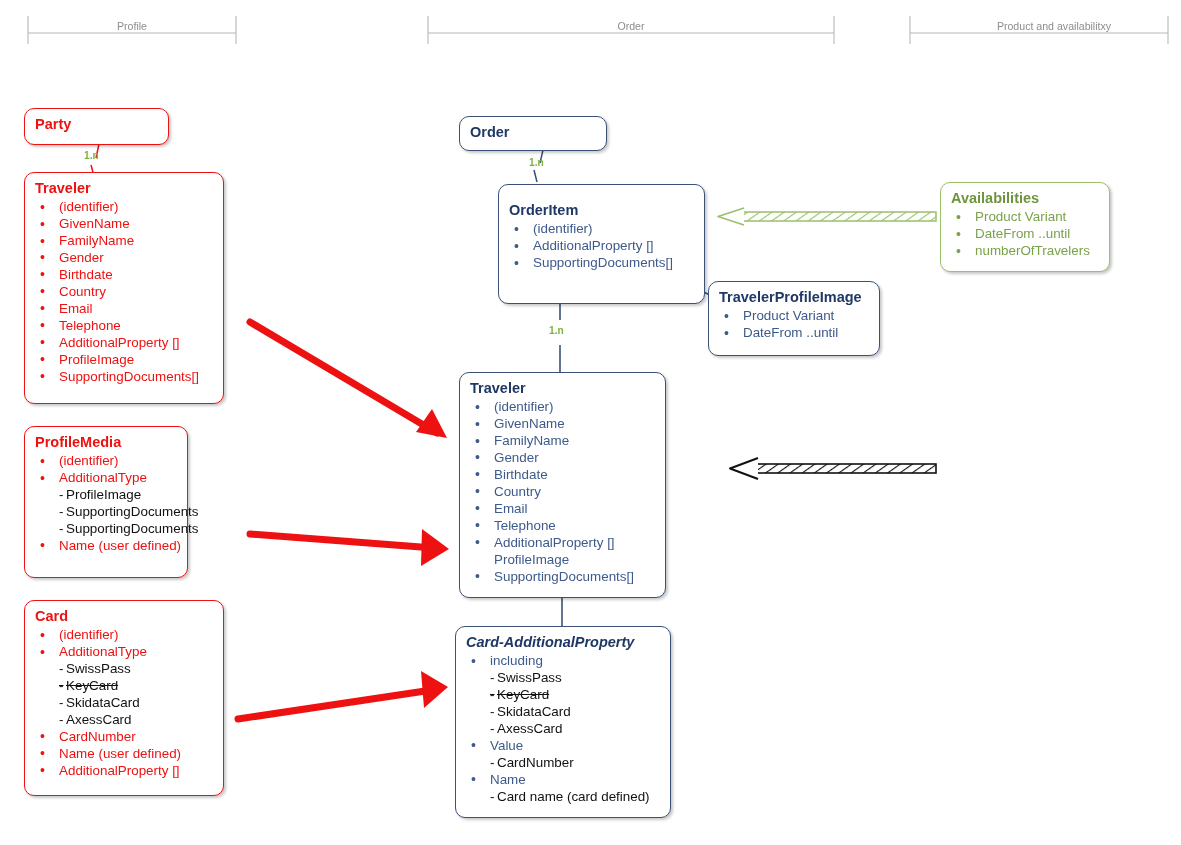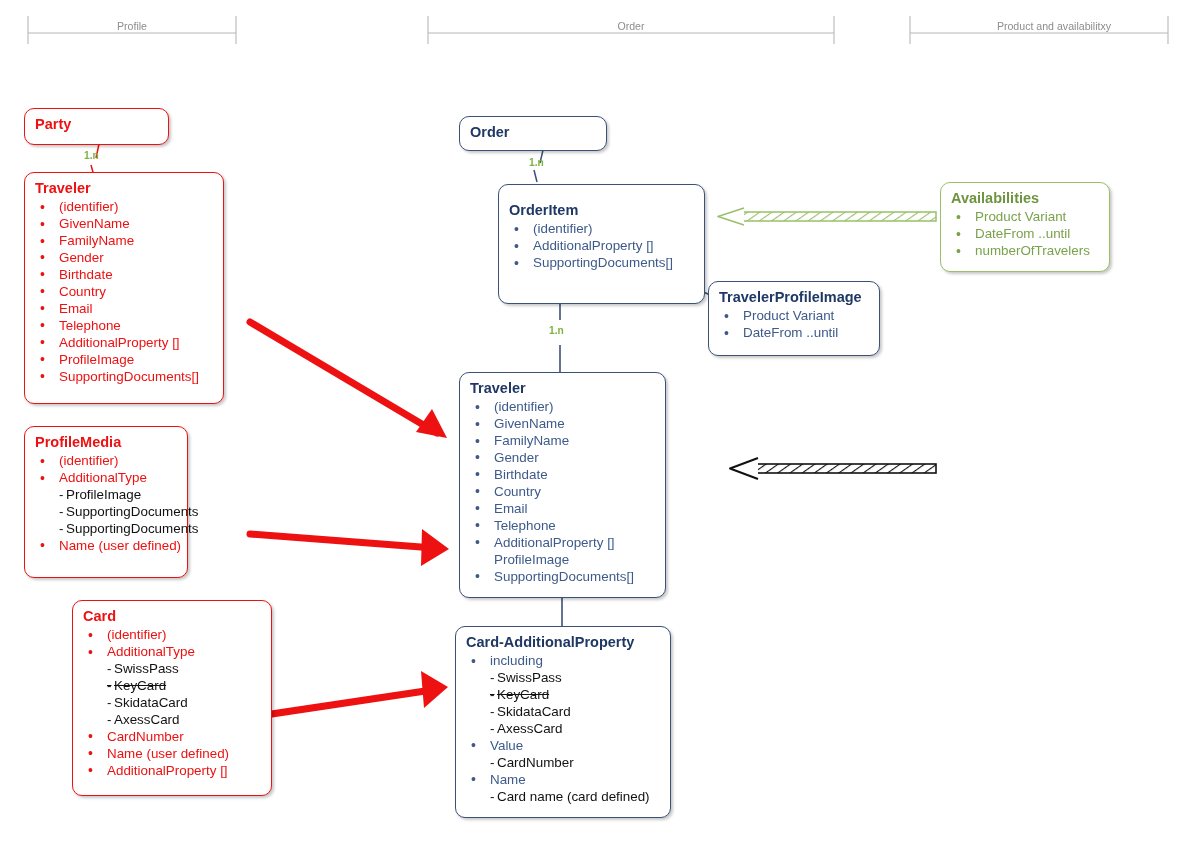--- a/index.html
+++ b/index.html
@@ -215,21 +215,21 @@
     <ul>
       <li class="bul ital">(identifier)</li>
       <li class="bul">AdditionalType</li>
       <li class="sub">ProfileImage</li>
       <li class="sub">SupportingDocuments</li>
       <li class="sub">SupportingDocuments</li>
       <li class="bul">Name (user defined)</li>
     </ul>
   </div>
 
-  <div class="box t-red" style="left:24px;top:600px;width:200px;height:196px;margin-left:48px;">
+  <div class="box t-red" style="left:24px;top:600px;width:200px;height:196px;">
     <div class="title">Card</div>
     <ul>
       <li class="bul ital">(identifier)</li>
       <li class="bul">AdditionalType</li>
       <li class="sub">SwissPass</li>
       <li class="sub strike">KeyCard</li>
       <li class="sub">SkidataCard</li>
       <li class="sub">AxessCard</li>
       <li class="bul">CardNumber</li>
       <li class="bul">Name (user defined)</li>
@@ -261,21 +261,21 @@
       <li class="bul">Country</li>
       <li class="bul">Email</li>
       <li class="bul">Telephone</li>
       <li class="bul">AdditionalProperty []</li>
       <li class="nobul">ProfileImage</li>
       <li class="bul">SupportingDocuments[]</li>
     </ul>
   </div>
 
   <div class="box t-navy" style="left:455px;top:626px;width:216px;height:192px;">
-    <div class="title" style="">Card-AdditionalProperty</div>
+    <div class="title" style="font-style:italic;">Card-AdditionalProperty</div>
     <ul>
       <li class="bul">including</li>
       <li class="sub">SwissPass</li>
       <li class="sub strike">KeyCard</li>
       <li class="sub">SkidataCard</li>
       <li class="sub">AxessCard</li>
       <li class="bul">Value</li>
       <li class="sub">CardNumber</li>
       <li class="bul">Name</li>
       <li class="sub">Card name (card defined)</li>

